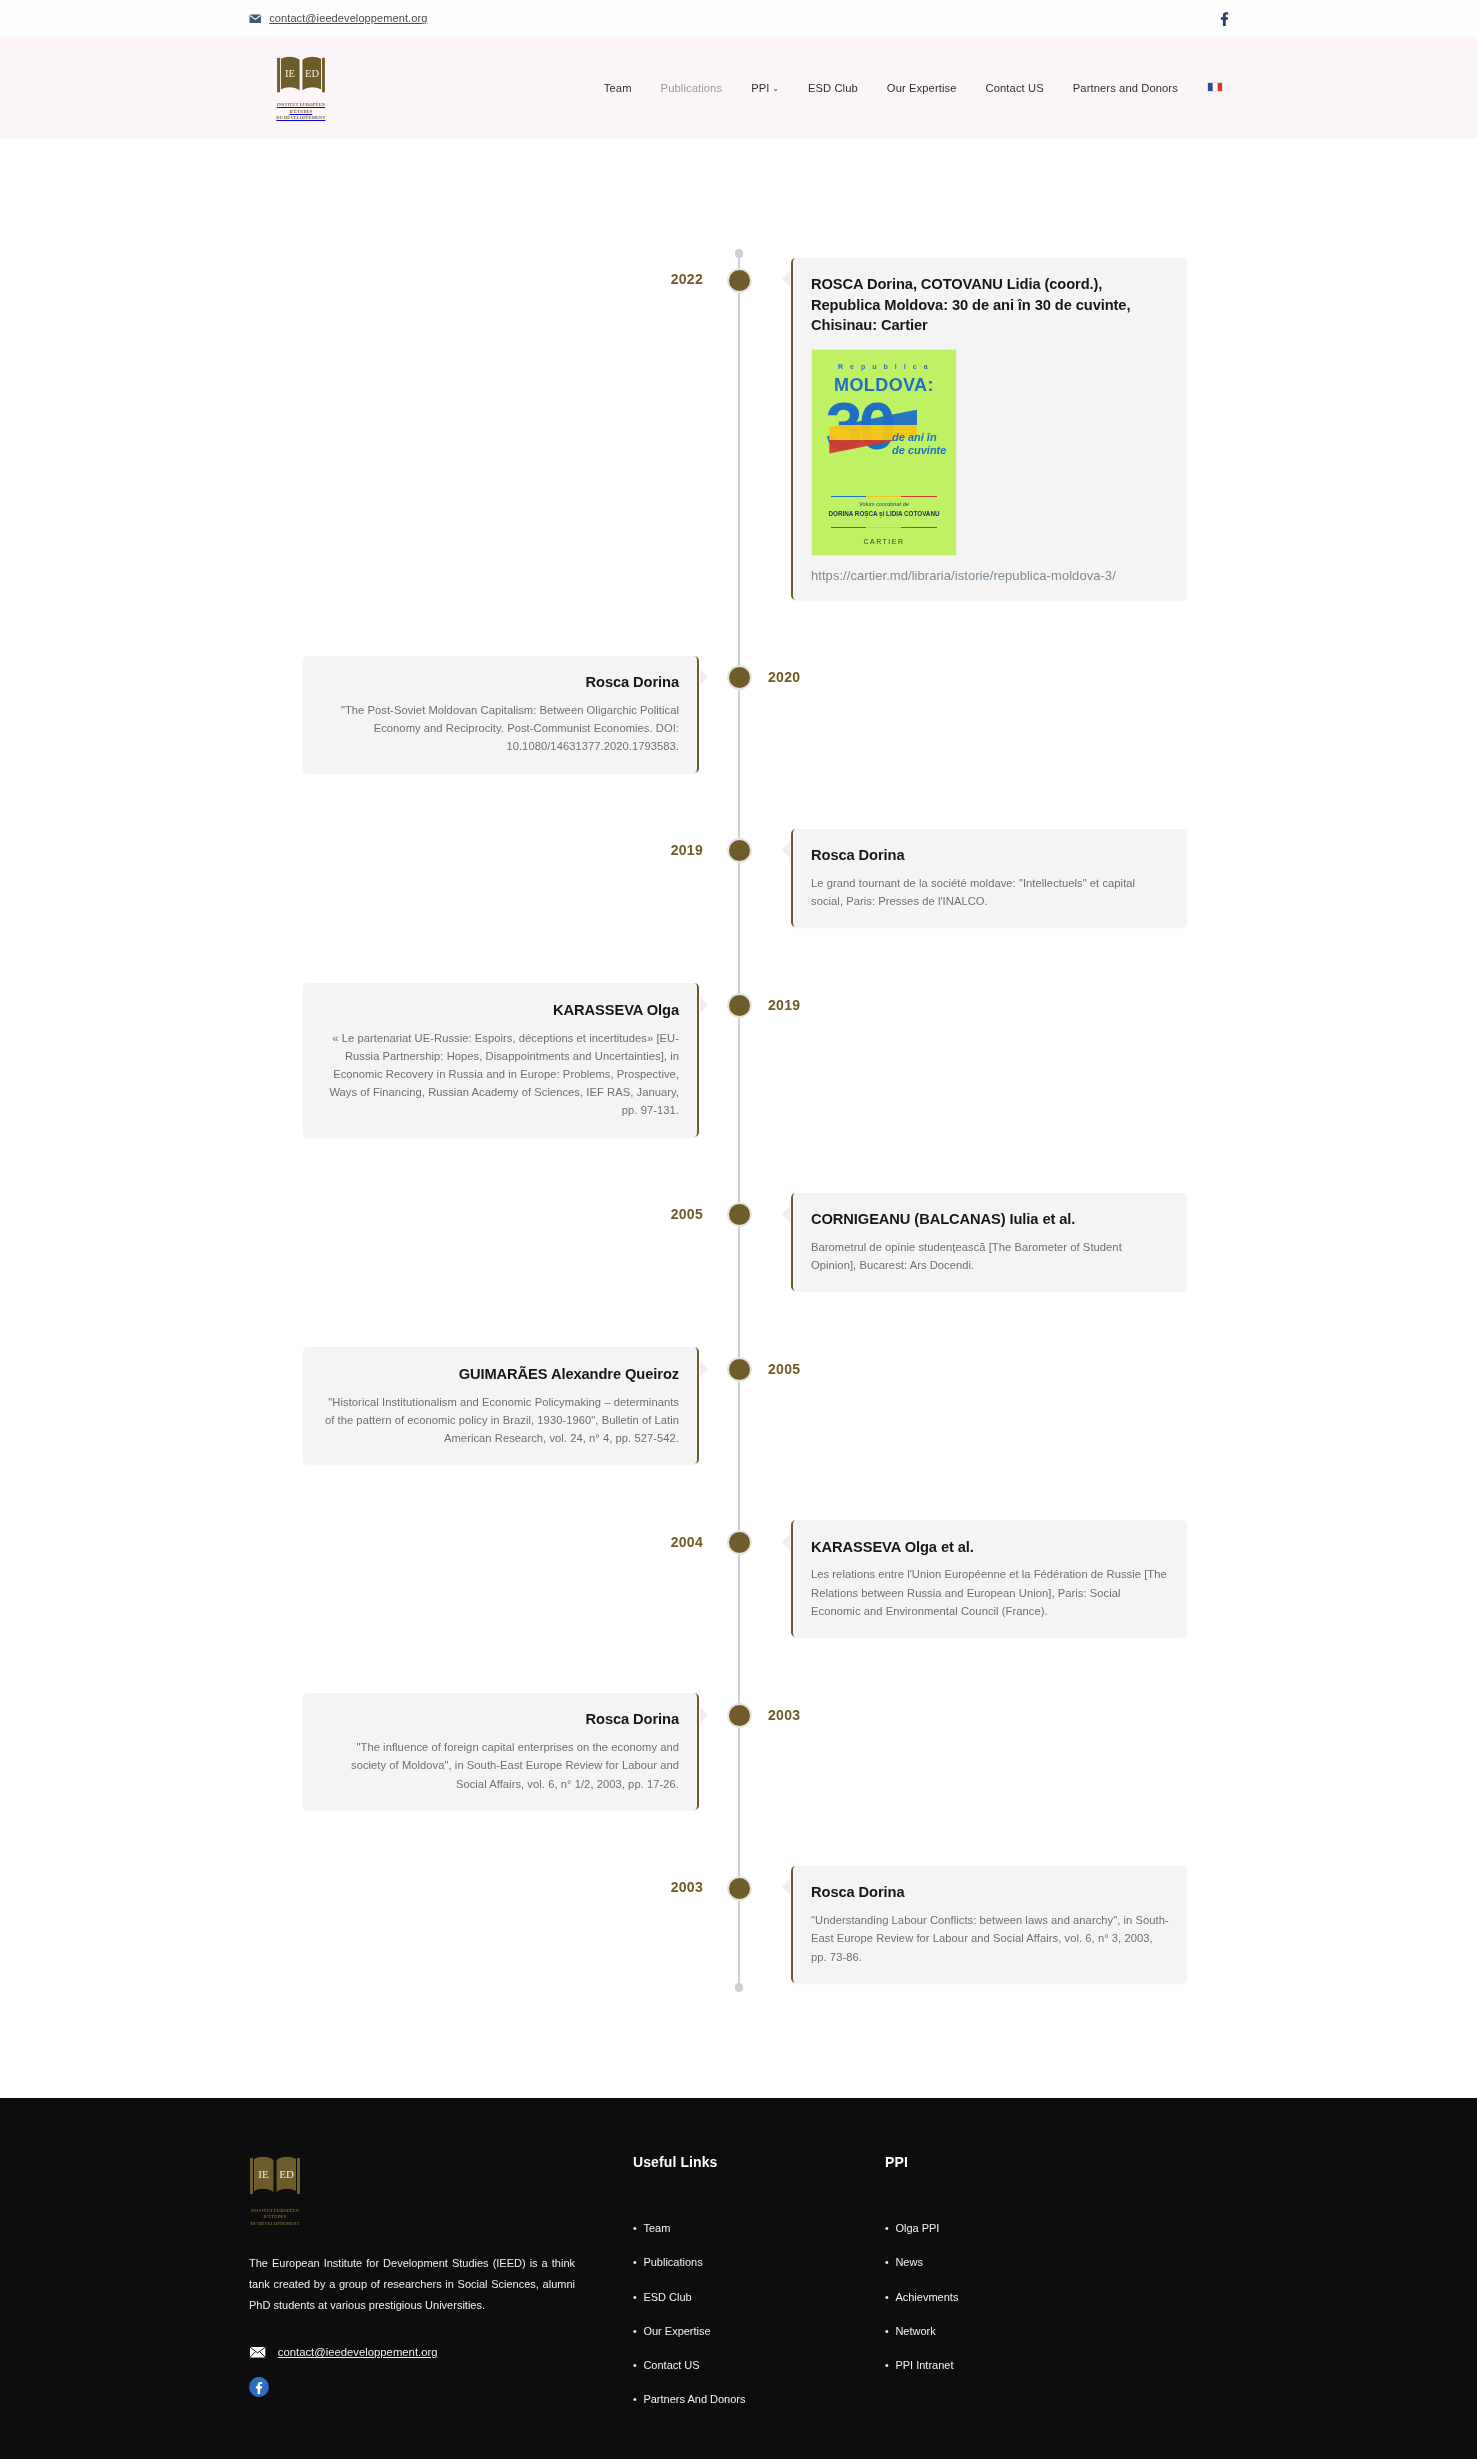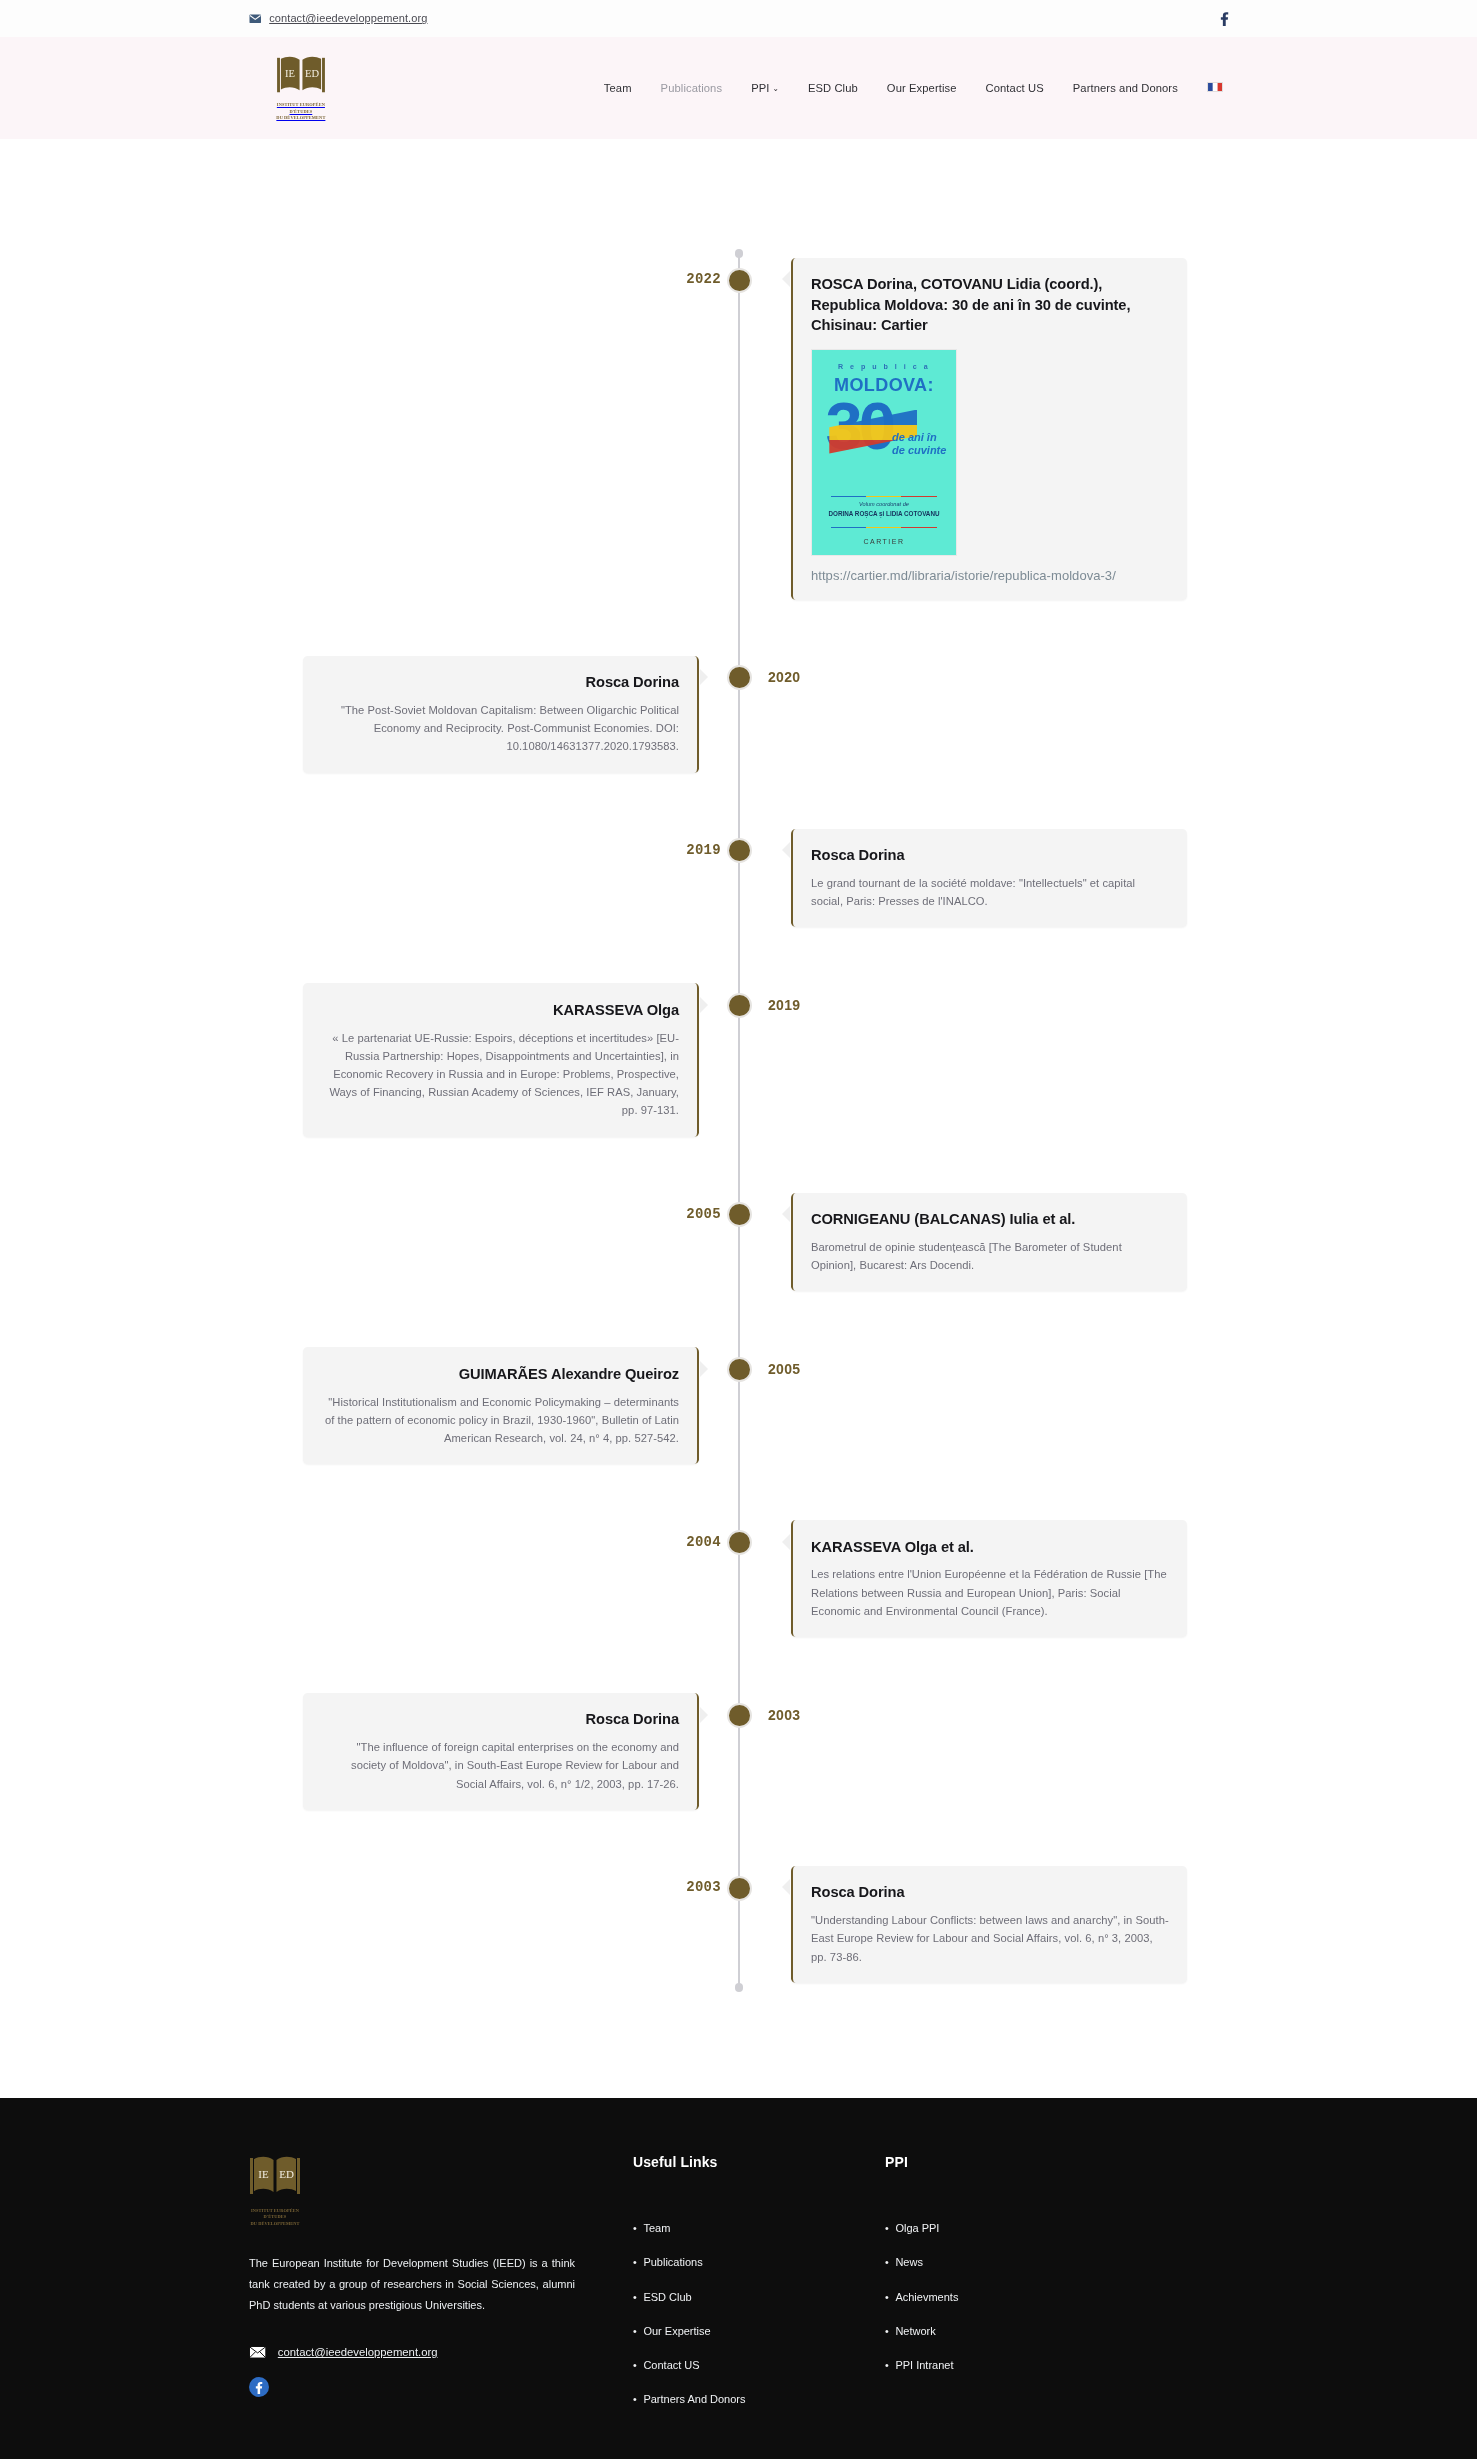--- a/index.html
+++ b/index.html
@@ -159,21 +159,21 @@
 
   
   .year {
     position: absolute;
     top: 13.4px;
     font-size: 14px;
     font-weight: bold;
     color: #6f5c2b;
     letter-spacing: 0.3px;
   }
-  .year.on-left  { right: 50%; margin-right: 18px; font-family: Liberation Mono, monospace; }
+  .year.on-left  { right: 50%; margin-right: 36px; }
   .year.on-right { left: 50%;  margin-left: 29px; text-align: right; }
 
   .card {
     background: #f4f4f4;
     border-radius: 4.8px;
     padding: 16.3px 18px 17.3px 18px;
     width: 100%;
     max-width: 396px;
     position: relative;
     box-shadow: 0 1px 1.9px rgba(0,0,0,.05);
@@ -222,21 +222,21 @@
     letter-spacing: 0.05px;
     display: block;
     text-decoration: none;
   }
 
   
   .cover {
     margin-top: 13.4px;
     width: 146px;
     height: 207px;
-    background: #5eead4;
+    background: #bef264;
     border: 1px solid #e8e8e8;
     position: relative;
     overflow: hidden;
     font-family: "Liberation Sans", sans-serif;
   }
   .cv-rep {
     position:absolute; top:13.4px; left:0; right:0;
     text-align:center; font-size:7.1px; letter-spacing:2.5px;
     color:#2e6fb7; font-weight:600;
   }

